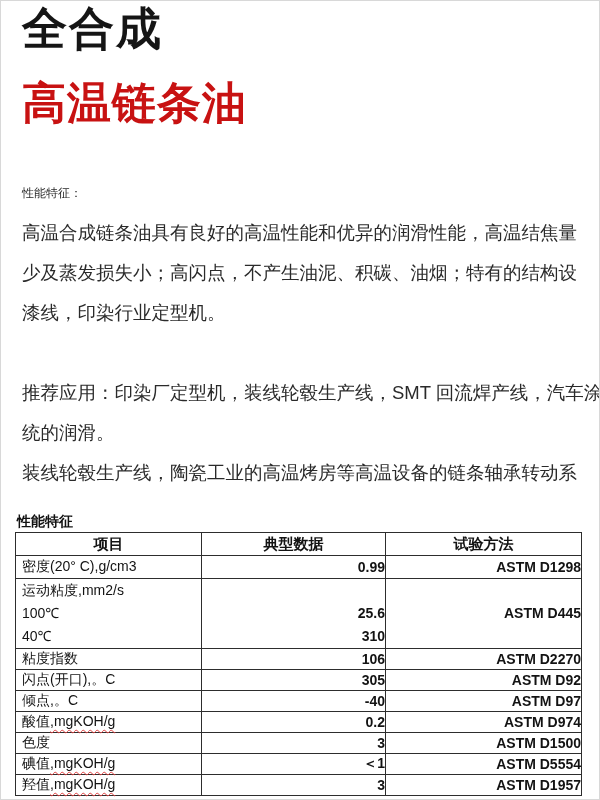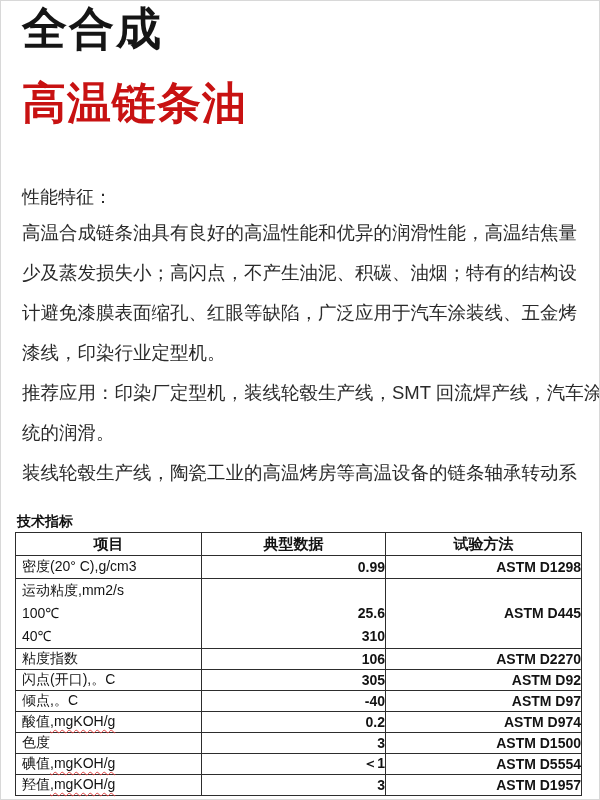--- a/index.html
+++ b/index.html
@@ -18,21 +18,21 @@
     font-size:45px; font-weight:900; color:#151515;
     letter-spacing:2px; line-height:1.2;
   }
   .title-red {
     position:absolute; left:21px; top:76px;
     font-size:44px; font-weight:900; color:#c81212;
     letter-spacing:1px; line-height:1.2;
   }
   .features-heading {
     position:absolute; left:21px; top:184px;
-    font-size:18px; color:#2a2a2a;
+    font-size:12px; color:#2a2a2a;
   }
   .para {
     position:absolute; left:21px; width:568px;
     font-size:18.5px; line-height:40px; color:#2a2a2a;
     white-space:nowrap;
   }
   .para-features { top:212px; }
   .para-apps { top:372px; }
   .tech-heading {
     position:absolute; left:16px; top:512px;
@@ -78,31 +78,30 @@
 <div class="page">
 
   <div class="title-black">全合成</div>
   <div class="title-red">高温链条油</div>
 
   <div class="features-heading">性能特征：</div>
 
   <div class="para para-features">
     <div>高温合成链条油具有良好的高温性能和优异的润滑性能，高温结焦量</div>
     <div>少及蒸发损失小；高闪点，不产生油泥、积碳、油烟；特有的结构设</div>
-    <div>计避免漆膜表面缩孔、红眼等缺陷，广泛应用于汽车涂装线、五金烤</div>
     <div>漆线，印染行业定型机。</div>
   </div>
 
   <div class="para para-apps">
     <div>推荐应用：印染厂定型机，装线轮毂生产线，SMT 回流焊产线，汽车涂</div>
     <div>统的润滑。</div>
     <div>装线轮毂生产线，陶瓷工业的高温烤房等高温设备的链条轴承转动系</div>
   </div>
 
-  <div class="tech-heading">技术指标</div>
+  <div class="tech-heading">性能特征</div>
 
   <table class="specs">
     <colgroup>
       <col style="width:186px">
       <col style="width:184px">
       <col style="width:196px">
     </colgroup>
     <tbody>
         <tr>
       <th>项目</th>

